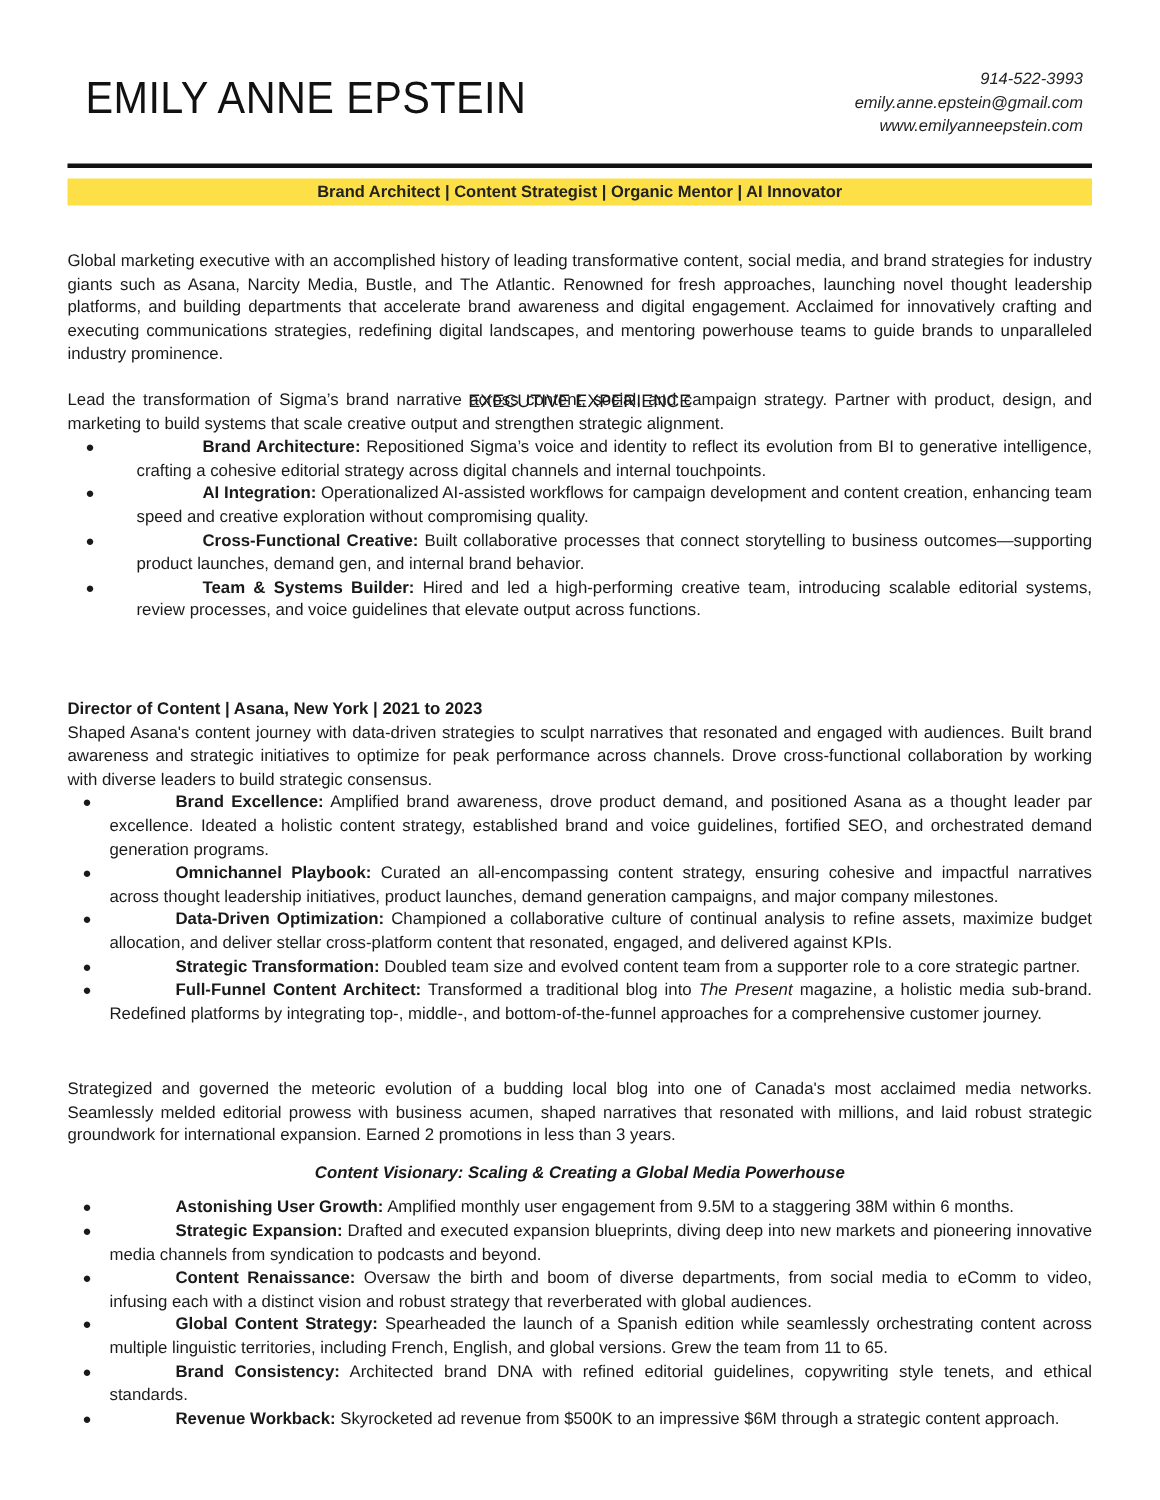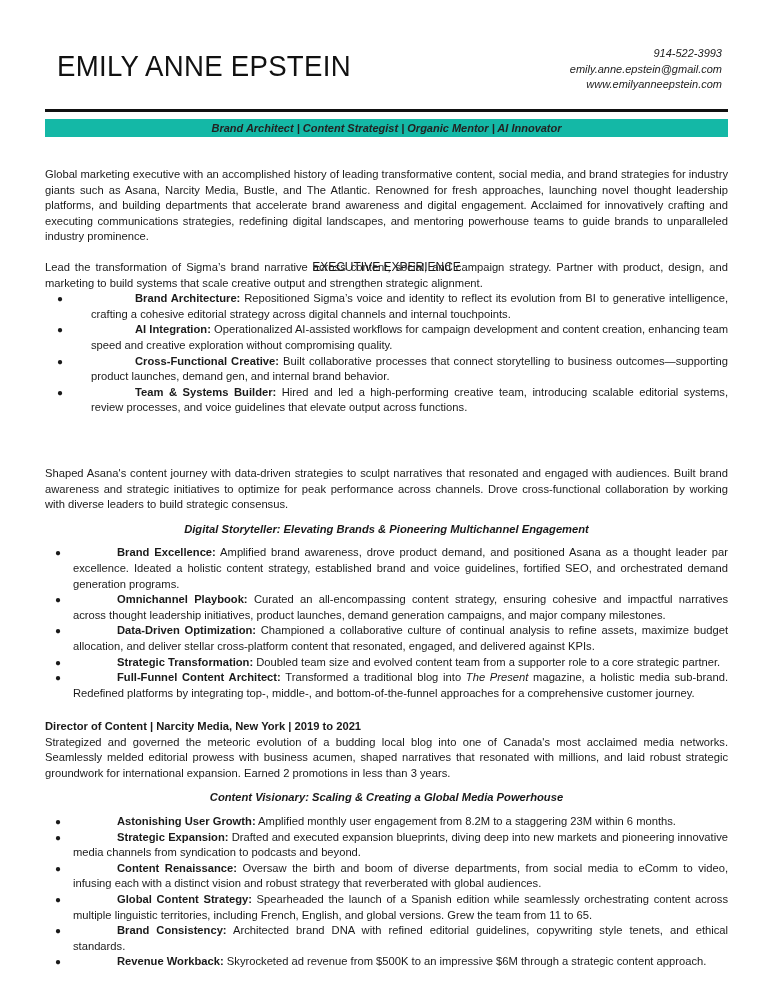--- a/index.html
+++ b/index.html
@@ -34,53 +34,52 @@
 <body>
 
 <div class="page">
   <div class="name">EMILY ANNE EPSTEIN</div>
   <div class="contact">
     <div>914-522-3993</div>
     <div>emily.anne.epstein@gmail.com</div>
     <div>www.emilyanneepstein.com</div>
   </div>
   <div class="rule"></div>
-  <div class="tagline" style="background: #14b8a6; font-style: italic;">Brand Architect | Content Strategist | Organic Mentor | AI Innovator</div>
+  <div class="tagline" style="background: #fde047;">Brand Architect | Content Strategist | Organic Mentor | AI Innovator</div>
 
   <div class="summary">Global marketing executive with an accomplished history of leading transformative content, social media, and brand strategies for industry giants such as Asana, Narcity Media, Bustle, and The Atlantic. Renowned for fresh approaches, launching novel thought leadership platforms, and building departments that accelerate brand awareness and digital engagement. Acclaimed for innovatively crafting and executing communications strategies, redefining digital landscapes, and mentoring powerhouse teams to guide brands to unparalleled industry prominence.</div>
   <div class="section-title">EXECUTIVE EXPERIENCE</div>
 
   <div class="job job1">
     <div class="job-desc">Lead the transformation of Sigma’s brand narrative across content, social, and campaign strategy. Partner with product, design, and marketing to build systems that scale creative output and strengthen strategic alignment.</div>
     <ul class="b1">
       <li><span class="bullet">●</span><span class="lbl">Brand Architecture:</span><span> Repositioned Sigma’s voice and identity to reflect its evolution from BI to generative intelligence, crafting a cohesive editorial strategy across digital channels and internal touchpoints.</span></li>
       <li><span class="bullet">●</span><span class="lbl">AI Integration:</span><span> Operationalized AI-assisted workflows for campaign development and content creation, enhancing team speed and creative exploration without compromising quality.</span></li>
       <li><span class="bullet">●</span><span class="lbl">Cross-Functional Creative:</span><span> Built collaborative processes that connect storytelling to business outcomes—supporting product launches, demand gen, and internal brand behavior.</span></li>
       <li><span class="bullet">●</span><span class="lbl">Team &amp; Systems Builder:</span><span> Hired and led a high-performing creative team, introducing scalable editorial systems, review processes, and voice guidelines that elevate output across functions.</span></li>
     </ul>
   </div>
 
   <div class="job job2">
+    <div class="job-head">Director of Content | Asana, New York | 2021 to 2023</div>
     <div class="job-desc">Shaped Asana's content journey with data-driven strategies to sculpt narratives that resonated and engaged with audiences. Built brand awareness and strategic initiatives to optimize for peak performance across channels. Drove cross-functional collaboration by working with diverse leaders to build strategic consensus.</div>
-    <div class="job-sub">Digital Storyteller: Elevating Brands &amp; Pioneering Multichannel Engagement</div>
     <ul class="b2">
       <li><span class="bullet">●</span><span class="lbl">Brand Excellence:</span><span> Amplified brand awareness, drove product demand, and positioned Asana as a thought leader par excellence. Ideated a holistic content strategy, established brand and voice guidelines, fortified SEO, and orchestrated demand generation programs.</span></li>
       <li><span class="bullet">●</span><span class="lbl">Omnichannel Playbook:</span><span> Curated an all-encompassing content strategy, ensuring cohesive and impactful narratives across thought leadership initiatives, product launches, demand generation campaigns, and major company milestones.</span></li>
       <li><span class="bullet">●</span><span class="lbl">Data-Driven Optimization:</span><span> Championed a collaborative culture of continual analysis to refine assets, maximize budget allocation, and deliver stellar cross-platform content that resonated, engaged, and delivered against KPIs.</span></li>
       <li><span class="bullet">●</span><span class="lbl">Strategic Transformation:</span><span> Doubled team size and evolved content team from a supporter role to a core strategic partner.</span></li>
       <li><span class="bullet">●</span><span class="lbl">Full-Funnel Content Architect:</span><span> Transformed a traditional blog into </span><em>The Present</em><span> magazine, a holistic media sub-brand. Redefined platforms by integrating top-, middle-, and bottom-of-the-funnel approaches for a comprehensive customer journey.</span></li>
     </ul>
   </div>
 
   <div class="job job3">
-    <div class="job-head">Director of Content | Narcity Media, New York | 2019 to 2021</div>
     <div class="job-desc">Strategized and governed the meteoric evolution of a budding local blog into one of Canada's most acclaimed media networks. Seamlessly melded editorial prowess with business acumen, shaped narratives that resonated with millions, and laid robust strategic groundwork for international expansion. Earned 2 promotions in less than 3 years.</div>
     <div class="job-sub">Content Visionary: Scaling &amp; Creating a Global Media Powerhouse</div>
     <ul class="b2">
-      <li><span class="bullet">●</span><span class="lbl">Astonishing User Growth:</span><span> Amplified monthly user engagement from 8.2M to a staggering 23M within 6 months.</span></li>
+      <li><span class="bullet">●</span><span class="lbl">Astonishing User Growth:</span><span> Amplified monthly user engagement from 9.5M to a staggering 38M within 6 months.</span></li>
       <li><span class="bullet">●</span><span class="lbl">Strategic Expansion:</span><span> Drafted and executed expansion blueprints, diving deep into new markets and pioneering innovative media channels from syndication to podcasts and beyond.</span></li>
       <li><span class="bullet">●</span><span class="lbl">Content Renaissance:</span><span> Oversaw the birth and boom of diverse departments, from social media to eComm to video, infusing each with a distinct vision and robust strategy that reverberated with global audiences.</span></li>
       <li><span class="bullet">●</span><span class="lbl">Global Content Strategy:</span><span> Spearheaded the launch of a Spanish edition while seamlessly orchestrating content across multiple linguistic territories, including French, English, and global versions. Grew the team from 11 to 65.</span></li>
       <li><span class="bullet">●</span><span class="lbl">Brand Consistency:</span><span> Architected brand DNA with refined editorial guidelines, copywriting style tenets, and ethical standards.</span></li>
       <li><span class="bullet">●</span><span class="lbl">Revenue Workback:</span><span> Skyrocketed ad revenue from $500K to an impressive $6M through a strategic content approach.</span></li>
     </ul>
   </div>
 </div>
 
 </body></html>

